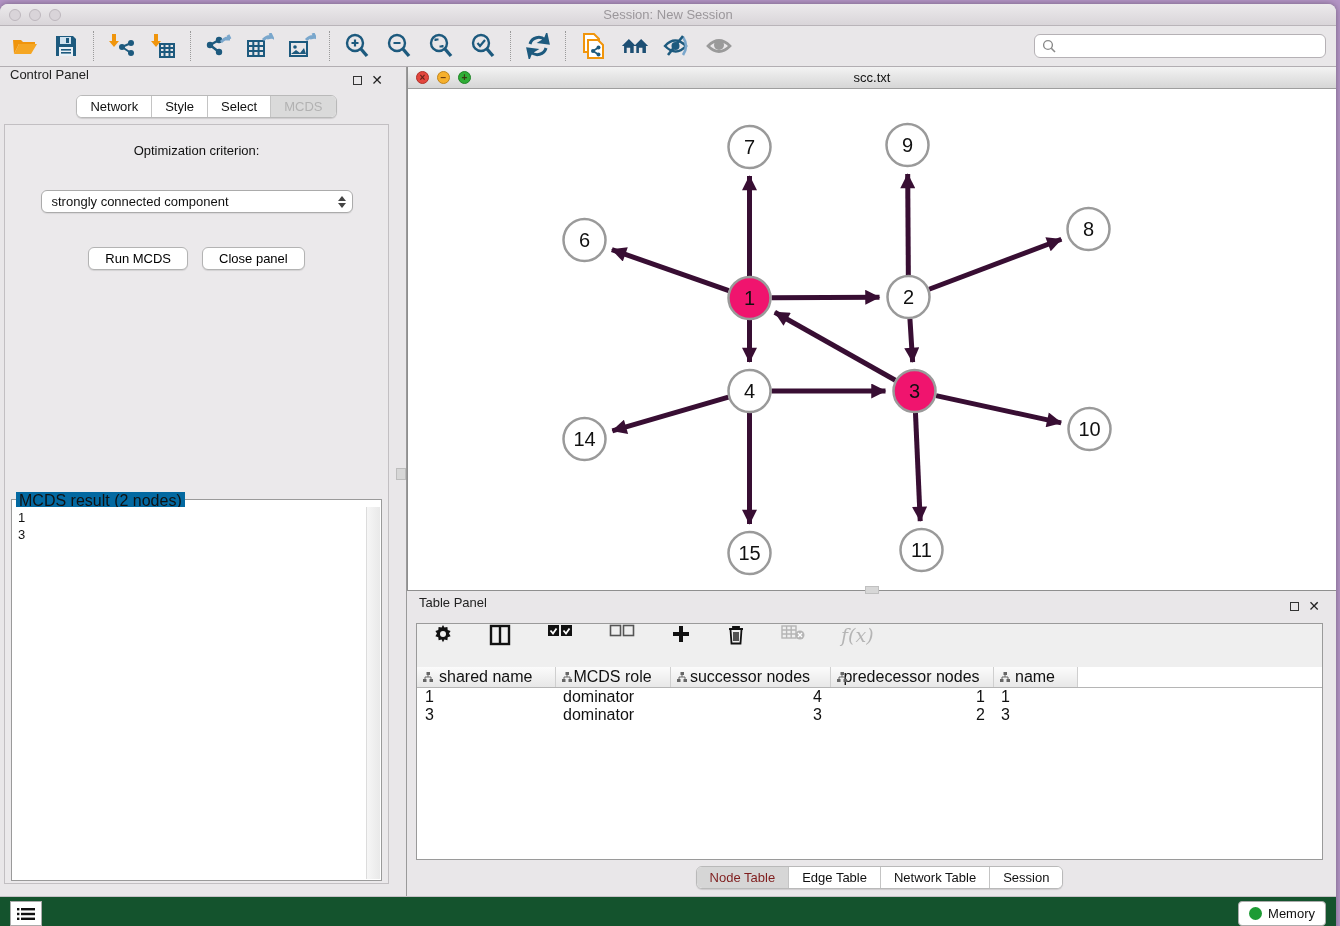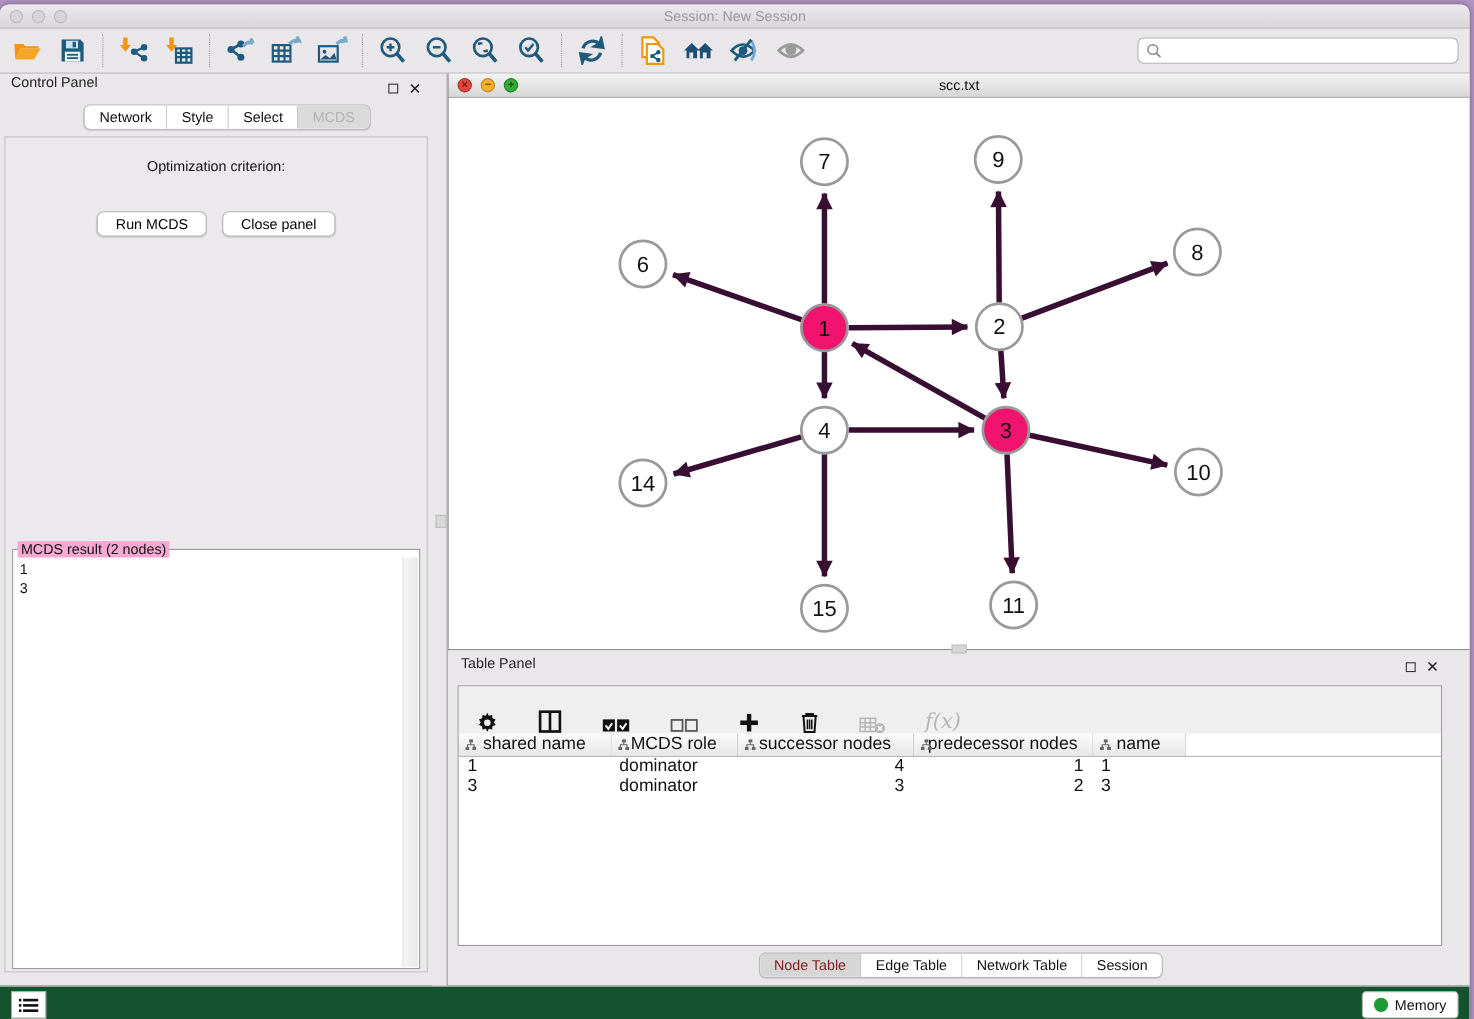--- a/index.html
+++ b/index.html
@@ -57,21 +57,21 @@
   .combo-arrows { display:flex; flex-direction:column; gap:2px; align-items:center; }
   .combo-arrows i { display:block; width:0; height:0; border-left:4px solid transparent; border-right:4px solid transparent; }
   .combo-arrows .up { border-bottom:5px solid #444; }
   .combo-arrows .dn { border-top:5px solid #444; }
   .btn-row { margin-top:11px; display:flex; gap:14px; }
   .push-btn { background:#fff; border:1px solid #b3b3b3; border-radius:6px; padding:3px 16px; font-size:13px;
               box-shadow:0 1px 1px rgba(0,0,0,.10); }
 
   .result-group { margin-top:auto; width:371px; height:382px; border:1px solid #9a9a9a; position:relative;
                   margin-bottom:2px; background:#fff; }
-  .result-legend { position:absolute; top:-8px; left:4px; background:#f9a8d4; padding:0 3px; font-size:13px; }
+  .result-legend { position:absolute; top:-8px; left:4px; background:#0369a1; padding:0 3px; font-size:16px; }
   .result-body { position:absolute; inset:7px 1px 1px 1px; background:#fff; display:flex; }
   .result-text { flex:1; padding:2px 5px; font-size:13px; line-height:17px; white-space:pre-line; }
   .result-scroll { width:14px; background:linear-gradient(90deg,#f6f6f6,#e9e9e9); border-left:1px solid #dcdcdc; }
 
   
   .vsplit { width:14px; flex:0 0 14px; background:#e9e7e9; border-right:1px solid #9a9a9a; position:relative; }
   .vsplit .grip { position:absolute; left:3px; top:401px; width:10px; height:12px; background:#d7d7d7; border:1px solid #bdbdbd; }
 
   
   .rightcol { flex:1; display:flex; flex-direction:column; min-width:0; background:#e9e7e9; }
@@ -85,24 +85,24 @@
   .mdi.red { background:#e2463d; border:1px solid #b03028; }
   .mdi.yellow { background:#f6b02c; border:1px solid #c1851a; }
   .mdi.green { background:#2fad35; border:1px solid #1f8326; }
   .netwin-title { position:absolute; left:0; right:0; text-align:center; font-size:13px; color:#111; }
   .net-canvas { flex:1; background:#fff; position:relative; }
   .net-canvas svg { position:absolute; inset:0; width:100%; height:100%; }
   .hsplit-grip { position:absolute; left:50%; bottom:-4px; transform:translateX(-50%); width:14px; height:8px;
                  background:#d7d7d7; border:1px solid #c0c0c0; z-index:5; }
 
   
-  .tpanel { flex:1; display:flex; flex-direction:column; padding:4px 16px 0 0; min-height:0; }
+  .tpanel { flex:1; display:flex; flex-direction:column; padding:4px 4px 0 0; min-height:0; }
   .tpanel .panel-head { padding:0 12px; }
   .tpanel-box { margin:6px 9px 0 9px; flex:0 0 237px; border:1px solid #9a9a9a; background:#fff; display:flex; flex-direction:column; overflow:hidden; }
-  .ttoolbar { height:43px; background:#efefef; display:flex; align-items:flex-end; gap:36px; padding:0 16px; }
+  .ttoolbar { height:43px; background:#efefef; display:flex; align-items:flex-start; gap:36px; padding:0 16px; }
   .ttb-icon { display:flex; align-items:center; justify-content:center; color:#111; }
   .ttb-icon.grayed { color:#b5b5b5; }
   .fx { font-family:"DejaVu Serif","Liberation Serif",serif; font-style:italic; font-size:19px; color:#b0b0b0; }
 
   table.datatable { border-collapse:collapse; table-layout:fixed; width:100%; font-size:16px; }
   table.datatable th { height:20px; font-weight:normal; background:linear-gradient(#fbfbfb,#e7e7e7);
                        border-right:1px solid #cfcfcf; border-bottom:1px solid #b5b5b5; position:relative; padding:0 4px; }
   table.datatable th .th-inner { display:flex; align-items:center; gap:5px; justify-content:center; }
   table.datatable th svg { flex:0 0 auto; position:absolute; left:6px; top:5px; }
   table.datatable td { height:16px; padding:0 8px; border:none; white-space:nowrap; overflow:hidden; }
@@ -300,20 +300,27 @@
       <div class="tabs-row">
         <div class="tabgroup" id="cp-tabs">
             <span class="tab">Network</span>
             <span class="tab">Style</span>
             <span class="tab">Select</span>
             <span class="tab disabled-active">MCDS</span>
           </div>
       </div>
       <div class="cpanel-content">
         <div class="opt-label">Optimization criterion:</div>
+        <div class="combo">
+          <span class="combo-text">strongly connected component</span>
+          <span class="combo-arrows">
+              <i class="up"></i>
+              <i class="dn"></i>
+            </span>
+        </div>
         <div class="btn-row">
           <button class="push-btn">Run MCDS</button>
           <button class="push-btn">Close panel</button>
         </div>
         <div class="result-group">
           <span class="result-legend">MCDS result (2 nodes)</span>
           <div class="result-body">
             <div class="result-text" id="mcds-result-text">1
 3</div>
             <div class="result-scroll"></div>

